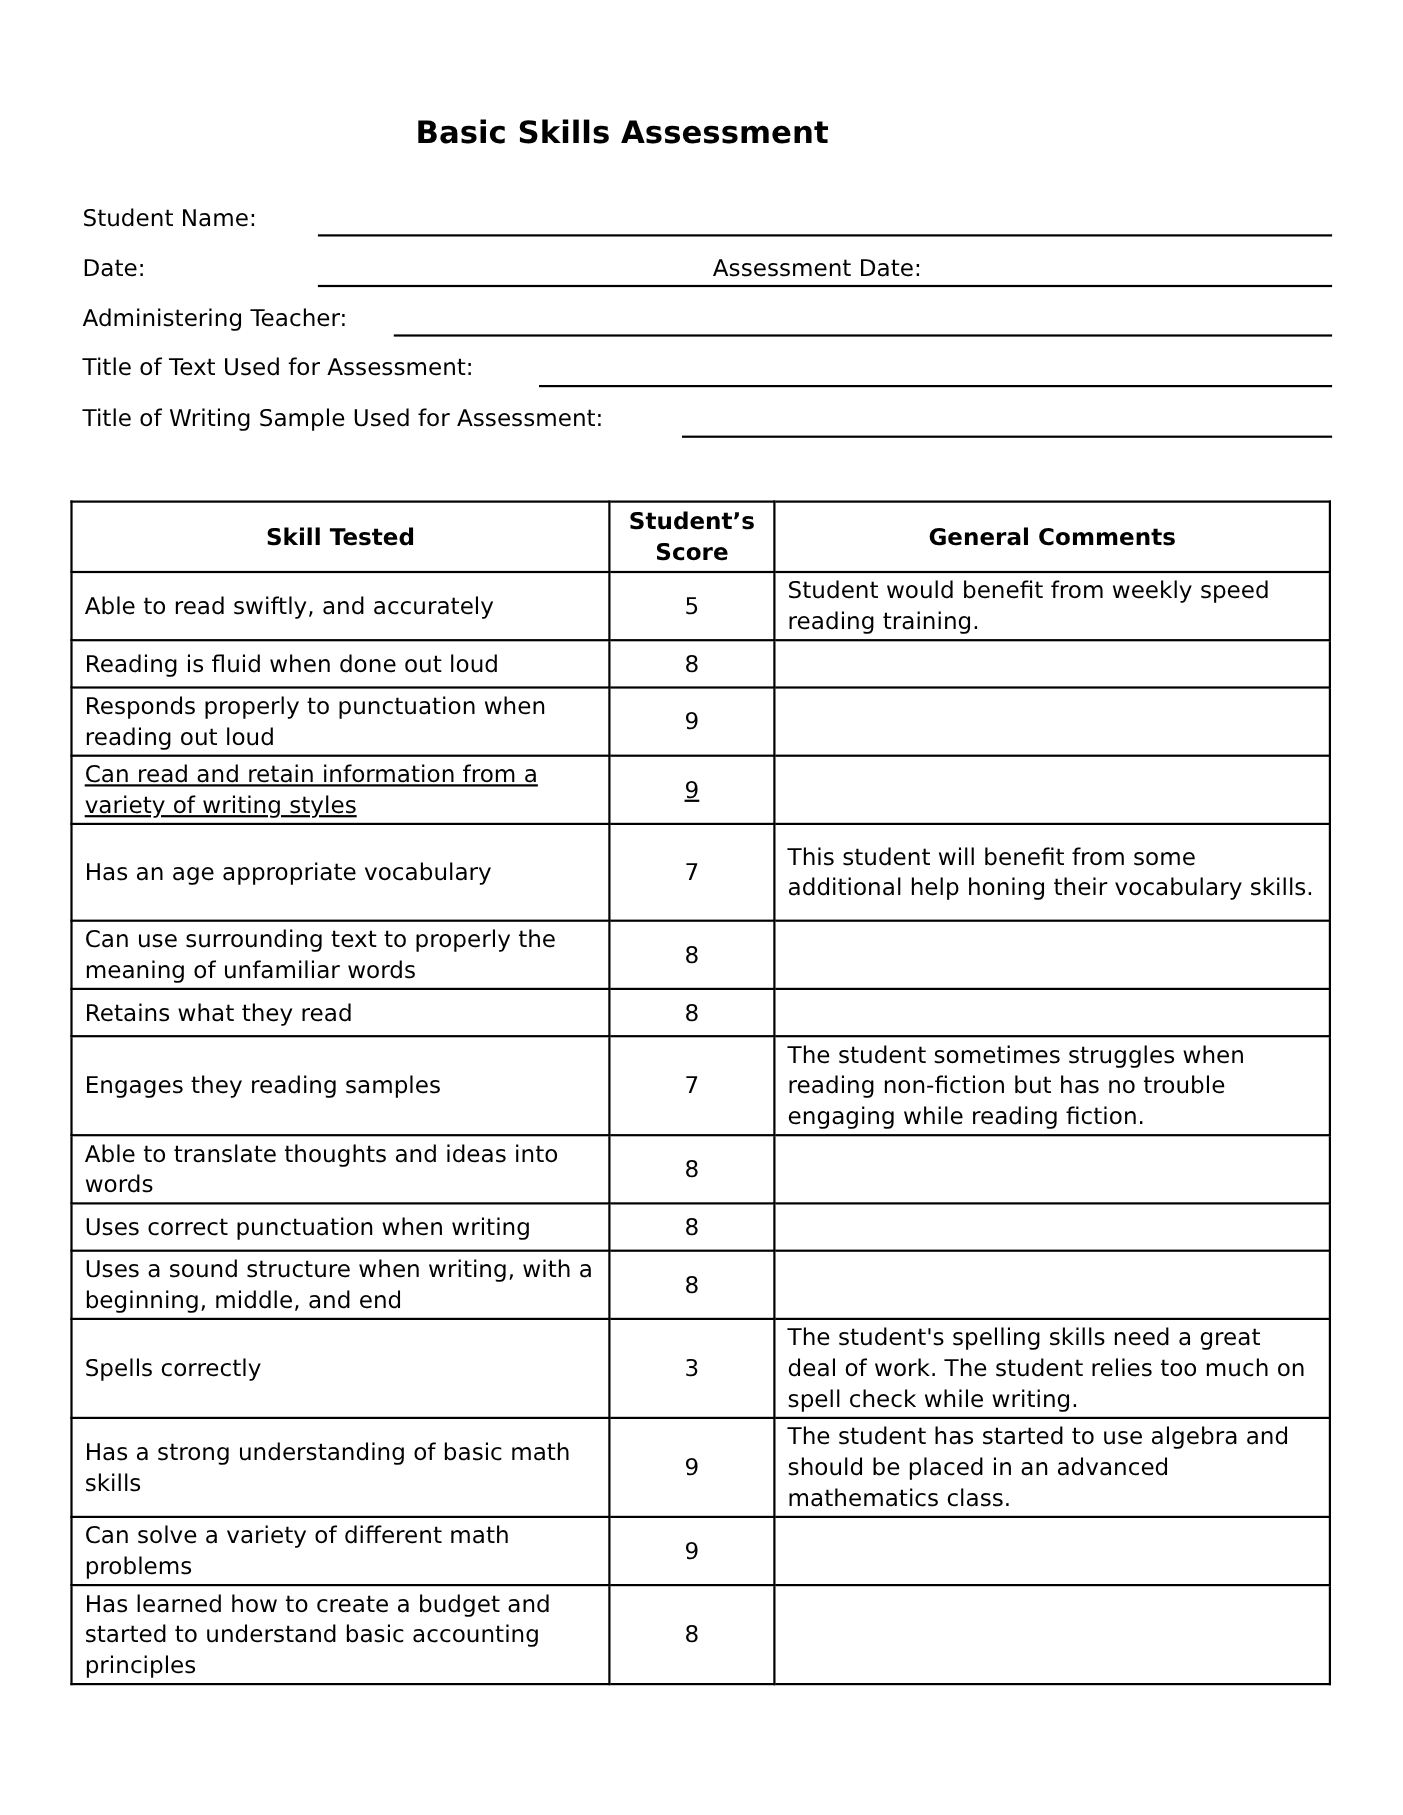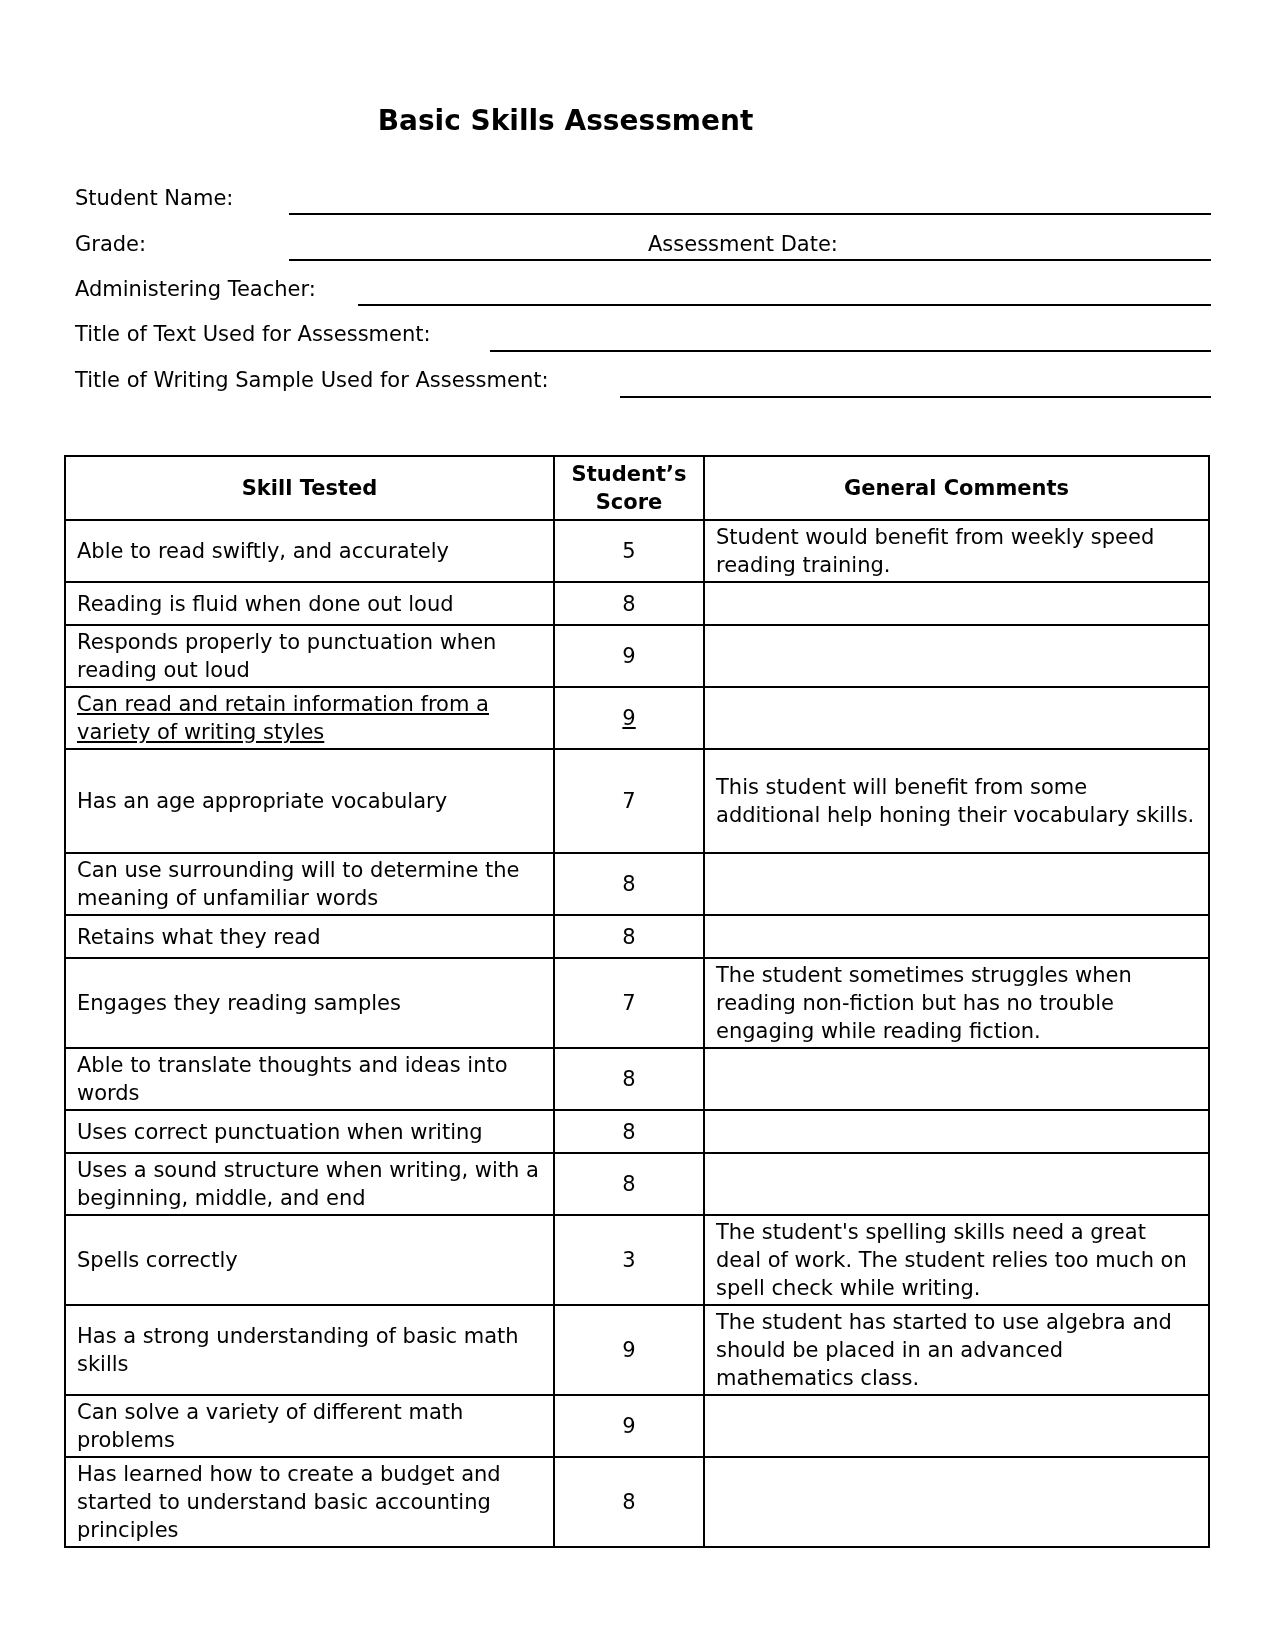--- a/index.html
+++ b/index.html
@@ -14,21 +14,21 @@
   col.c1 { width:490px; } col.c2 { width:150px; } col.c3 { width:506px; }
 </style>
 </head>
 <body>
 
 <div class="title">Basic Skills Assessment</div>
 
 <div class="field" style="top:186px">Student Name:</div>
 <div class="line" style="left:289px; top:213px; width:922px"></div>
 
-<div class="field" style="top:232px">Grade:</div>
+<div class="field" style="top:232px">Date:</div>
 <div class="field" style="top:232px; left:648px">Assessment Date:</div>
 <div class="line" style="left:289px; top:259px; width:922px"></div>
 
 <div class="field" style="top:277px">Administering Teacher:</div>
 <div class="line" style="left:358px; top:304px; width:853px"></div>
 
 <div class="field" style="top:322px">Title of Text Used for Assessment:</div>
 <div class="line" style="left:490px; top:350px; width:721px"></div>
 
 <div class="field" style="top:368px">Title of Writing Sample Used for Assessment:</div>
@@ -61,27 +61,27 @@
       <tr style="height: 60px;">
         <td>Responds properly to punctuation when reading out loud</td>
         <td class="score">9</td>
         <td></td>
       </tr>
       <tr style="height: 60px; text-decoration: underline;">
         <td>Can read and retain information from a variety of writing styles</td>
         <td class="score">9</td>
         <td></td>
       </tr>
-      <tr style="height: 104px;">
+      <tr style="height: 88px;">
         <td>Has an age appropriate vocabulary</td>
         <td class="score">7</td>
         <td>This student will benefit from some additional help honing their vocabulary skills.</td>
       </tr>
       <tr style="height: 60px;">
-        <td>Can use surrounding will to determine the meaning of unfamiliar words</td>
+        <td>Can use surrounding text to properly the meaning of unfamiliar words</td>
         <td class="score">8</td>
         <td></td>
       </tr>
       <tr style="height: 43px;">
         <td>Retains what they read</td>
         <td class="score">8</td>
         <td></td>
       </tr>
       <tr style="height: 88px;">
         <td>Engages they reading samples</td>

